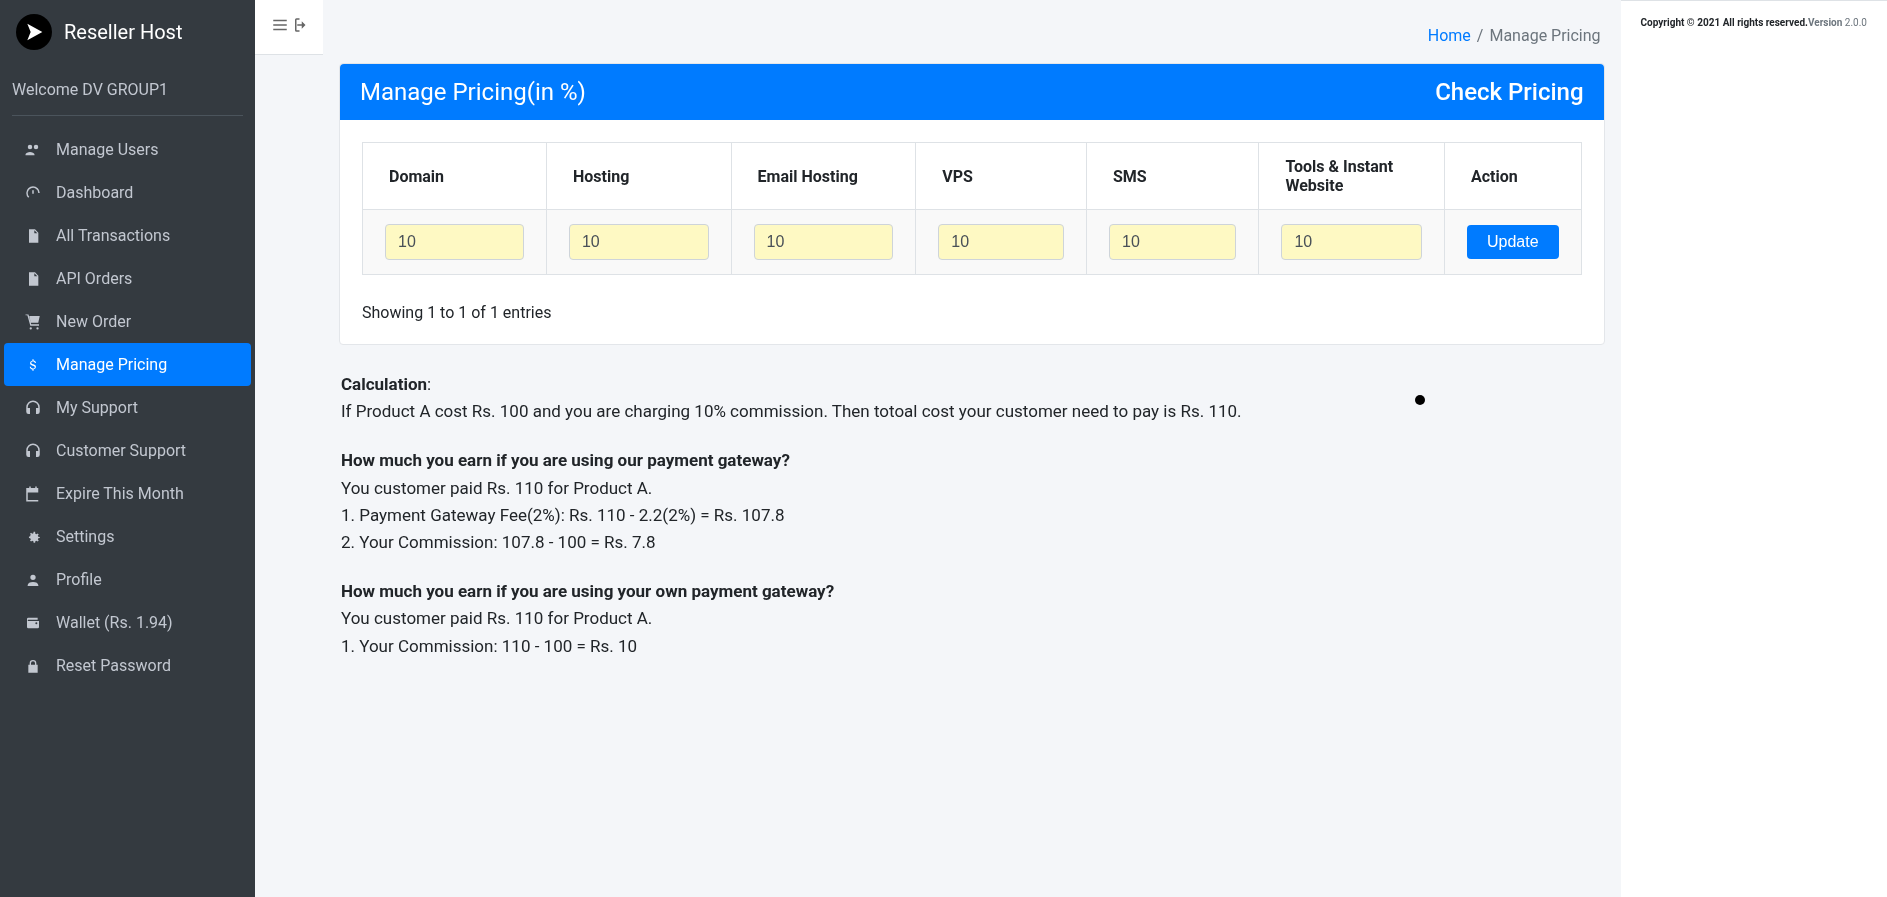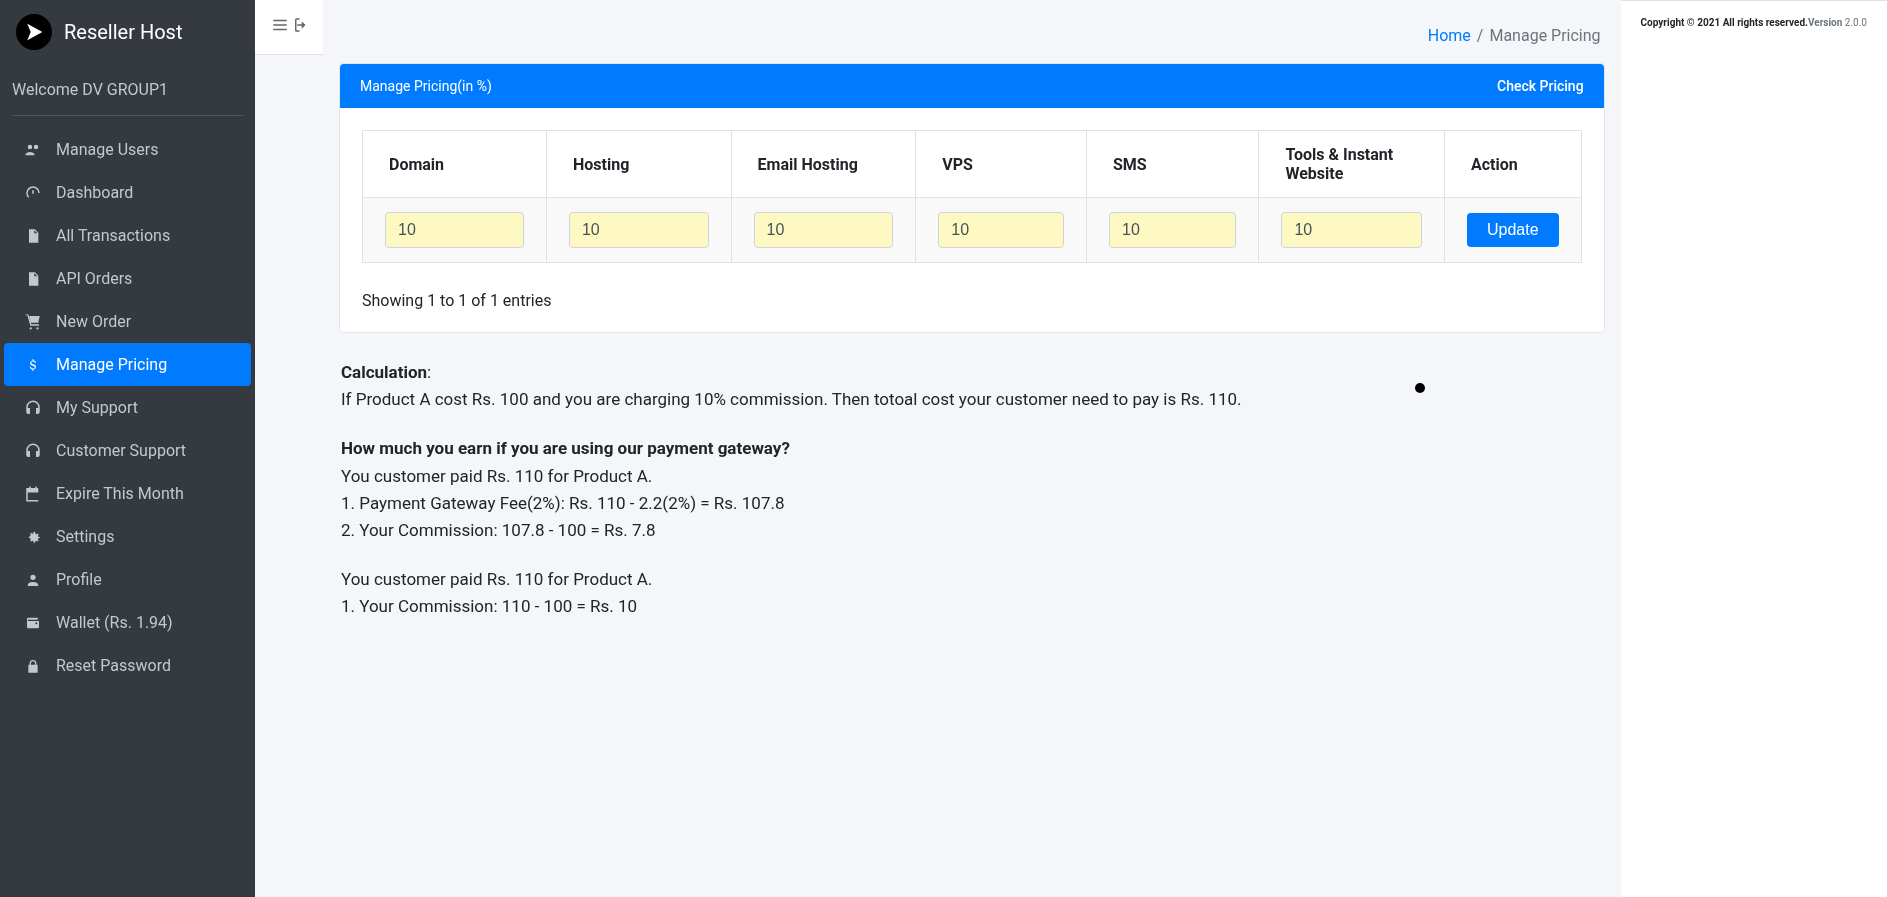--- a/index.html
+++ b/index.html
@@ -76,21 +76,21 @@
     display: flex; justify-content: flex-end; align-items: center;
     gap: 6px; font-size: 16px; color: #6c757d;
     padding: 14px 4px 18px;
   }
   .breadcrumb a { color: #007bff; text-decoration: none; }
 
   .card { background: #fff; border: 1px solid #e3e6ea; border-radius: 4px; margin-bottom: 20px; }
   .card-header {
     background: #007bff; color: #fff;
     display: flex; justify-content: space-between; align-items: flex-end;
-    padding: 14px 20px; font-size: 14px;
+    padding: 14px 20px; font-size: 24px;
     border-radius: 4px 4px 0 0;
   }
   .card-header .btn-link { color: #fff; font-weight: 500; cursor: pointer; }
   .card-body { padding: 22px; }
 
   table { width: 100%; border-collapse: collapse; }
   th, td { border: 1px solid #dee2e6; padding: 14px 22px; text-align: left; font-size: 16px; }
   th { font-weight: 700; color: #212529; background: #fff; padding-left: 26px; }
   td { background: #f9f9f9; }
 
@@ -313,20 +313,21 @@
     <div class="explain-wrap">
       <div class="explain">
         <p><strong>Calculation</strong><span>:</span></p>
         <p>If Product A cost Rs. 100 and you are charging 10% commission. Then totoal cost your customer need to pay is Rs. 110.</p>
         <div class="gap"></div>
         <p><strong>How much you earn if you are using our payment gateway?</strong></p>
         <p>You customer paid Rs. 110 for Product A.</p>
         <p>1. Payment Gateway Fee(2%): Rs. 110 - 2.2(2%) = Rs. 107.8</p>
         <p>2. Your Commission: 107.8 - 100 = Rs. 7.8</p>
         <div class="gap"></div>
+        <p><strong>How much you earn if you are using your own payment gateway?</strong></p>
         <p>You customer paid Rs. 110 for Product A.</p>
         <p>1. Your Commission: 110 - 100 = Rs. 10</p>
       </div>
       <div class="dot" style="top:30px"></div>
     </div>
   </div>
 
   <footer>
     <span class="copyright">Copyright © 2021 All rights reserved.</span>
     <span>

